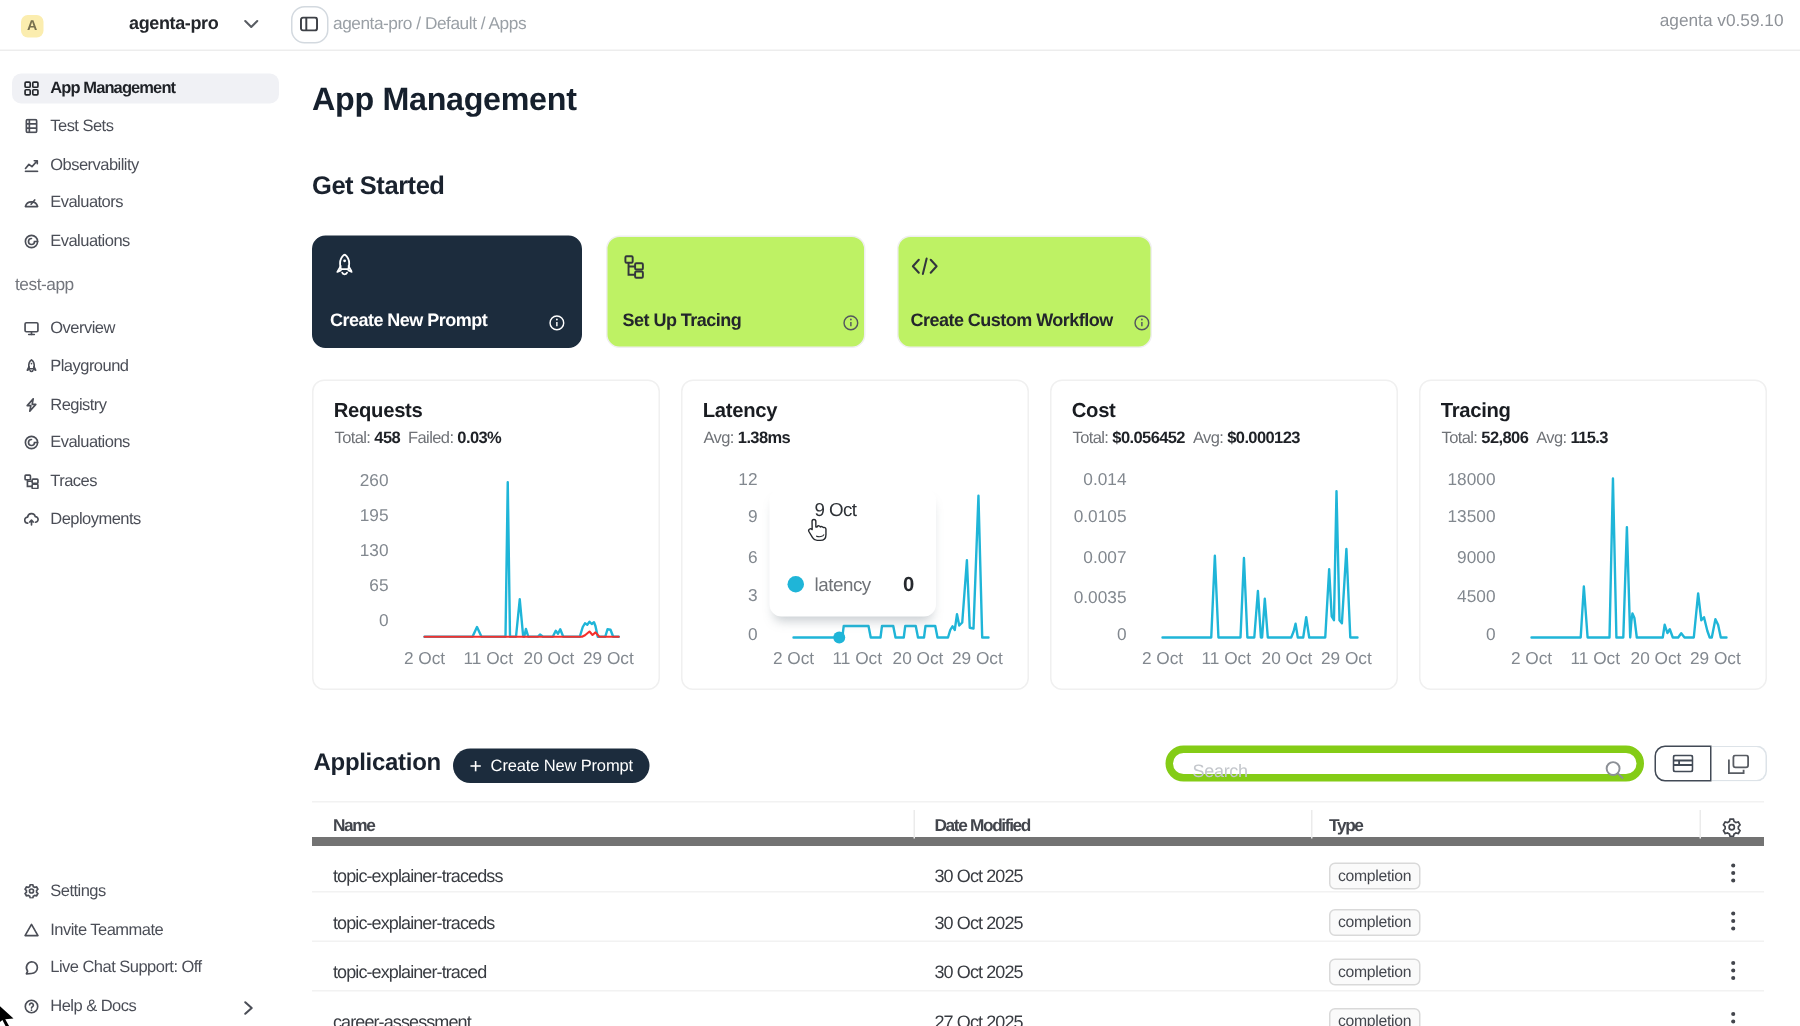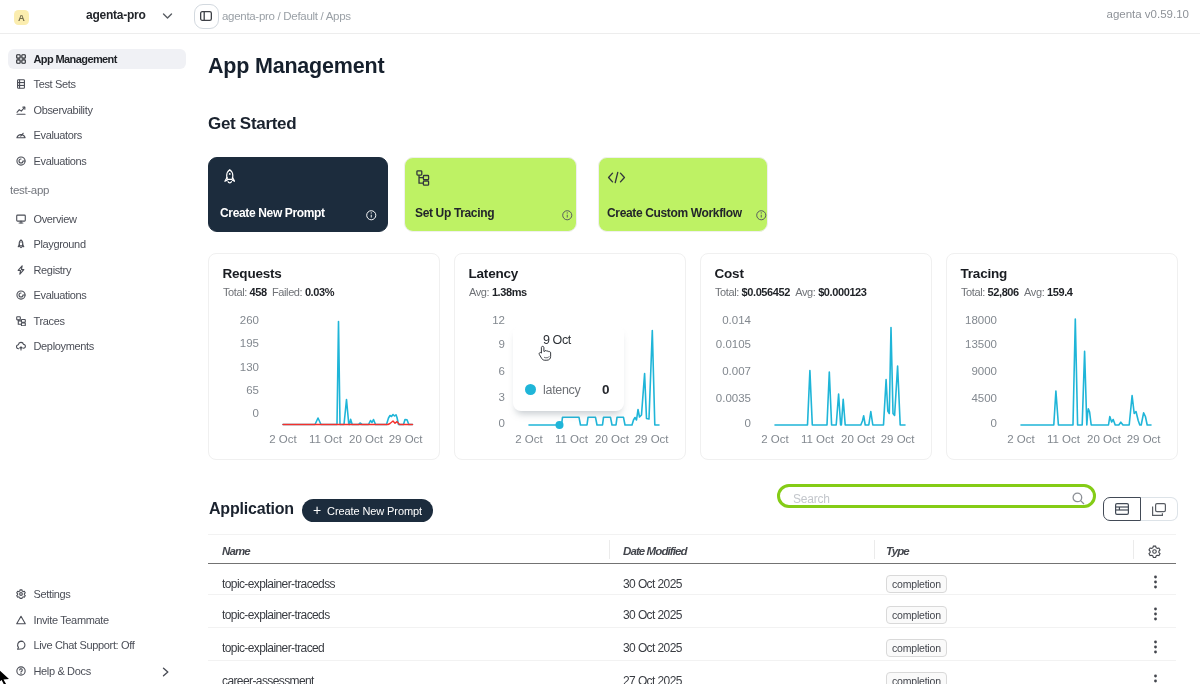--- a/index.html
+++ b/index.html
@@ -30,28 +30,28 @@
 .scard .icn { position:absolute; left:11px; top:11px; }
 
 .stat { position:absolute; top:253px; width:232px; height:207px; border:1px solid #f0f0f0; border-radius:8px; background:#fff; }
 .stat .t { position:absolute; left:13.5px; top:12px; font-size:13.5px; letter-spacing:-0.2px; font-weight:bold; color:#191c21; }
 .stat .s { position:absolute; left:14px; top:32px; font-size:11px; letter-spacing:-0.4px; color:#6f7277; }
 .stat .s b { color:#1e2126; }
 .stat svg { position:absolute; left:0; top:0; }
 
 #apph { position:absolute; left:209px; top:498.7px; font-size:16px; line-height:19px; letter-spacing:-0.2px; font-weight:bold; color:#1a222e; }
 #newbtn { position:absolute; left:302px; top:499px; height:23px; padding:0 11px; background:#1c2c3d; border-radius:11.5px; color:#fff; font-size:11px; letter-spacing:-0.1px; display:flex; align-items:center; }
-#search { position:absolute; left:777px; top:484px; width:319px; height:24px; border:3px solid #84cc16; border-radius:12px;text-align:center; }
+#search { position:absolute; left:777px; top:497px; width:319px; height:24px; border:5px solid #84cc16; border-radius:12px;text-align:center; }
 #search .ph { position:absolute; left:13px; top:5px; font-size:12px; letter-spacing:-0.2px; color:#c4c7cc; }
 #tgl { position:absolute; left:1103px; top:497px; width:75px; height:24px; display:flex; }
 #tgl .b1 { width:38px; border:1.5px solid #424a56; border-radius:7px 0 0 7px; display:flex; align-items:center; justify-content:center; }
 #tgl .b2 { width:37px; border:1px solid #dde3e8; border-left:none; border-radius:0 7px 7px 0; display:flex; align-items:center; justify-content:center; }
 
 #tbl { position:absolute; left:208px; top:534px; width:968px; }
-.hrow { position:relative; height:30.3px; border-top:1px solid #f2f2f2; border-bottom:1px solid #737373;font-style:italic; }
+.hrow { position:relative; height:30.3px; border-top:1px solid #f2f2f2; border-bottom:6px solid #737373; }
 .hrow .c { position:absolute; top:2px; height:28px; display:flex; align-items:center; font-size:11.5px; letter-spacing:-0.9px; font-weight:bold; color:#43464d; }
 .vsep { position:absolute; top:5px; height:19px; width:1px; background:#ebebeb; }
 .trow { position:relative; height:33.1px; border-bottom:1px solid #f2f2f2; } .trow:nth-child(2) { height:31px; }
 .trow .c { position:absolute; top:3px; height:33px; display:flex; align-items:center; font-size:12px; letter-spacing:-0.6px; color:#393c42; }
 .tag { border:1px solid #d9d9d9; background:#fafafa; border-radius:4px; font-size:10.5px; letter-spacing:-0.2px; color:#43464d; padding:0 5px; line-height:16.5px; }
 .dots { position:absolute; right:19px; top:3px; height:100%; display:flex; align-items:center; }
 </style>
 </head>
 <body>
 <div id="topbar">
@@ -262,21 +262,21 @@
       <text x="50" y="172.5" text-anchor="end" font-size="11.5" fill="#82888f">0</text>
       <text x="74" y="188.5" text-anchor="middle" font-size="11.5" fill="#82888f">2 Oct</text>
       <text x="116.5" y="188.5" text-anchor="middle" font-size="11.5" fill="#82888f">11 Oct</text>
       <text x="157" y="188.5" text-anchor="middle" font-size="11.5" fill="#82888f">20 Oct</text>
       <text x="196.6" y="188.5" text-anchor="middle" font-size="11.5" fill="#82888f">29 Oct</text>
       <path d="M74 171 L105 171 L106.5 171 L108.9 116.5 L111.3 171 L126 171 L128.3 118 L130.6 171 L135.2 171 L137.6 140 L139.6 171 L140.4 171 L142.2 145.2 L144.2 171 L159.8 171 L161.4 167 L162.7 161.8 L164.2 171 L167.8 171 L169.8 157.5 L171.8 171 L182.5 171 L185.1 125.5 L186.8 157 L188.3 159.5 L190 73.5 L192 159.5 L193.6 161.5 L196.6 112 L199.2 171 L204 171" stroke="#1fb5d8" stroke-width="1.6" fill="none" stroke-linejoin="round" stroke-linecap="round"></path>
     </svg>
   </div>
 <div class="stat" id="stat4" style="left:946px">
     <div class="t">Tracing</div>
-    <div class="s">Total: <b>52,806</b> &nbsp;Avg: <b>159.4</b></div>
+    <div class="s">Total: <b>52,806</b> &nbsp;Avg: <b>115.3</b></div>
     <svg width="232" height="207" viewBox="0 0 232 207">
       <text x="50" y="69.6" text-anchor="end" font-size="11.5" fill="#82888f">18000</text>
       <text x="50" y="93.8" text-anchor="end" font-size="11.5" fill="#82888f">13500</text>
       <text x="50" y="121" text-anchor="end" font-size="11.5" fill="#82888f">9000</text>
       <text x="50" y="147.5" text-anchor="end" font-size="11.5" fill="#82888f">4500</text>
       <text x="50" y="172.5" text-anchor="end" font-size="11.5" fill="#82888f">0</text>
       <text x="74" y="188.5" text-anchor="middle" font-size="11.5" fill="#82888f">2 Oct</text>
       <text x="116.5" y="188.5" text-anchor="middle" font-size="11.5" fill="#82888f">11 Oct</text>
       <text x="157" y="188.5" text-anchor="middle" font-size="11.5" fill="#82888f">20 Oct</text>
       <text x="196.6" y="188.5" text-anchor="middle" font-size="11.5" fill="#82888f">29 Oct</text>

